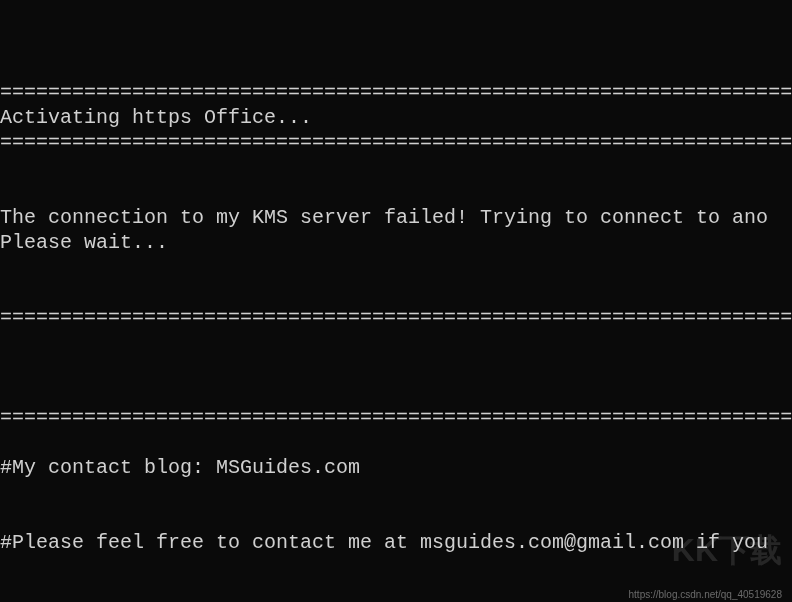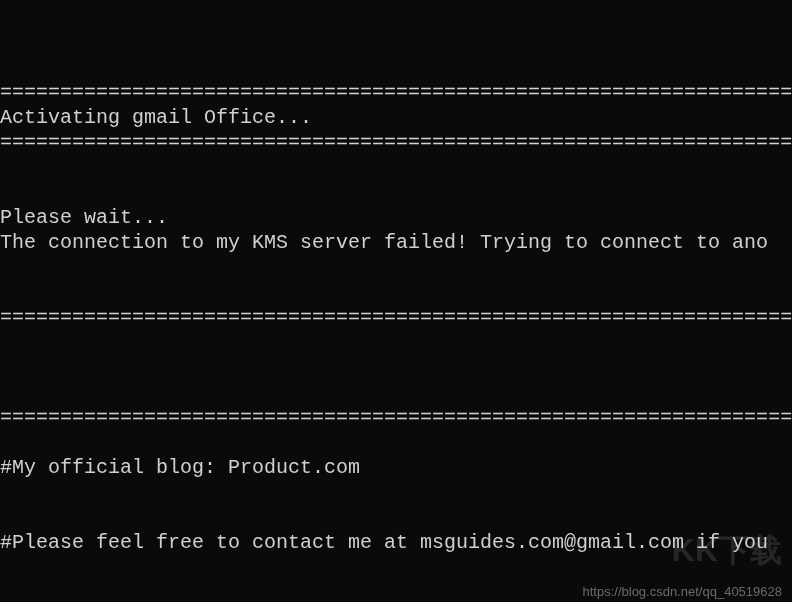--- a/index.html
+++ b/index.html
@@ -38,50 +38,50 @@
       font-size: 32px;
       font-weight: bold;
       font-family: sans-serif;
       pointer-events: none;
     }
     .footer-url {
       position: absolute;
       bottom: 1px;
       right: 10px;
       color: rgba(200, 200, 200, 0.5);
-      font-size: 13px;
+      font-size: 10px;
       font-family: sans-serif;
       pointer-events: none;
     }
     .terminal {
       padding-top: 5px;
     }
   </style>
 </head>
 <body>
 
 <div class="terminal">
   <span class="line blank"></span>
   <span class="line blank"></span>
   <span class="line blank"></span>
   <span class="line divider">============================================================================</span>
-  <span class="line">Activating gmail Office...</span>
+  <span class="line">Activating https Office...</span>
   <span class="line divider">============================================================================</span>
   <span class="line blank"></span>
   <span class="line blank"></span>
+  <span class="line">The connection to my KMS server failed! Trying to connect to ano</span>
   <span class="line">Please wait...</span>
-  <span class="line">The connection to my KMS server failed! Trying to connect to ano</span>
   <span class="line blank"></span>
   <span class="line blank"></span>
   <span class="line divider">============================================================================</span>
   <span class="line blank"></span>
   <span class="line blank"></span>
   <span class="line blank"></span>
   <span class="line divider">============================================================================</span>
   <span class="line blank"></span>
-  <span class="line">#My official blog: Product.com</span>
+  <span class="line">#My contact blog: MSGuides.com</span>
   <span class="line blank"></span>
   <span class="line blank"></span>
   <span class="line">#Please feel free to contact me at msguides.com@gmail.com if you</span>
 </div>
 
 <div class="watermark">KK下载</div>
 <div class="footer-url">https://blog.csdn.net/qq_40519628</div>
 
 </body></html>

